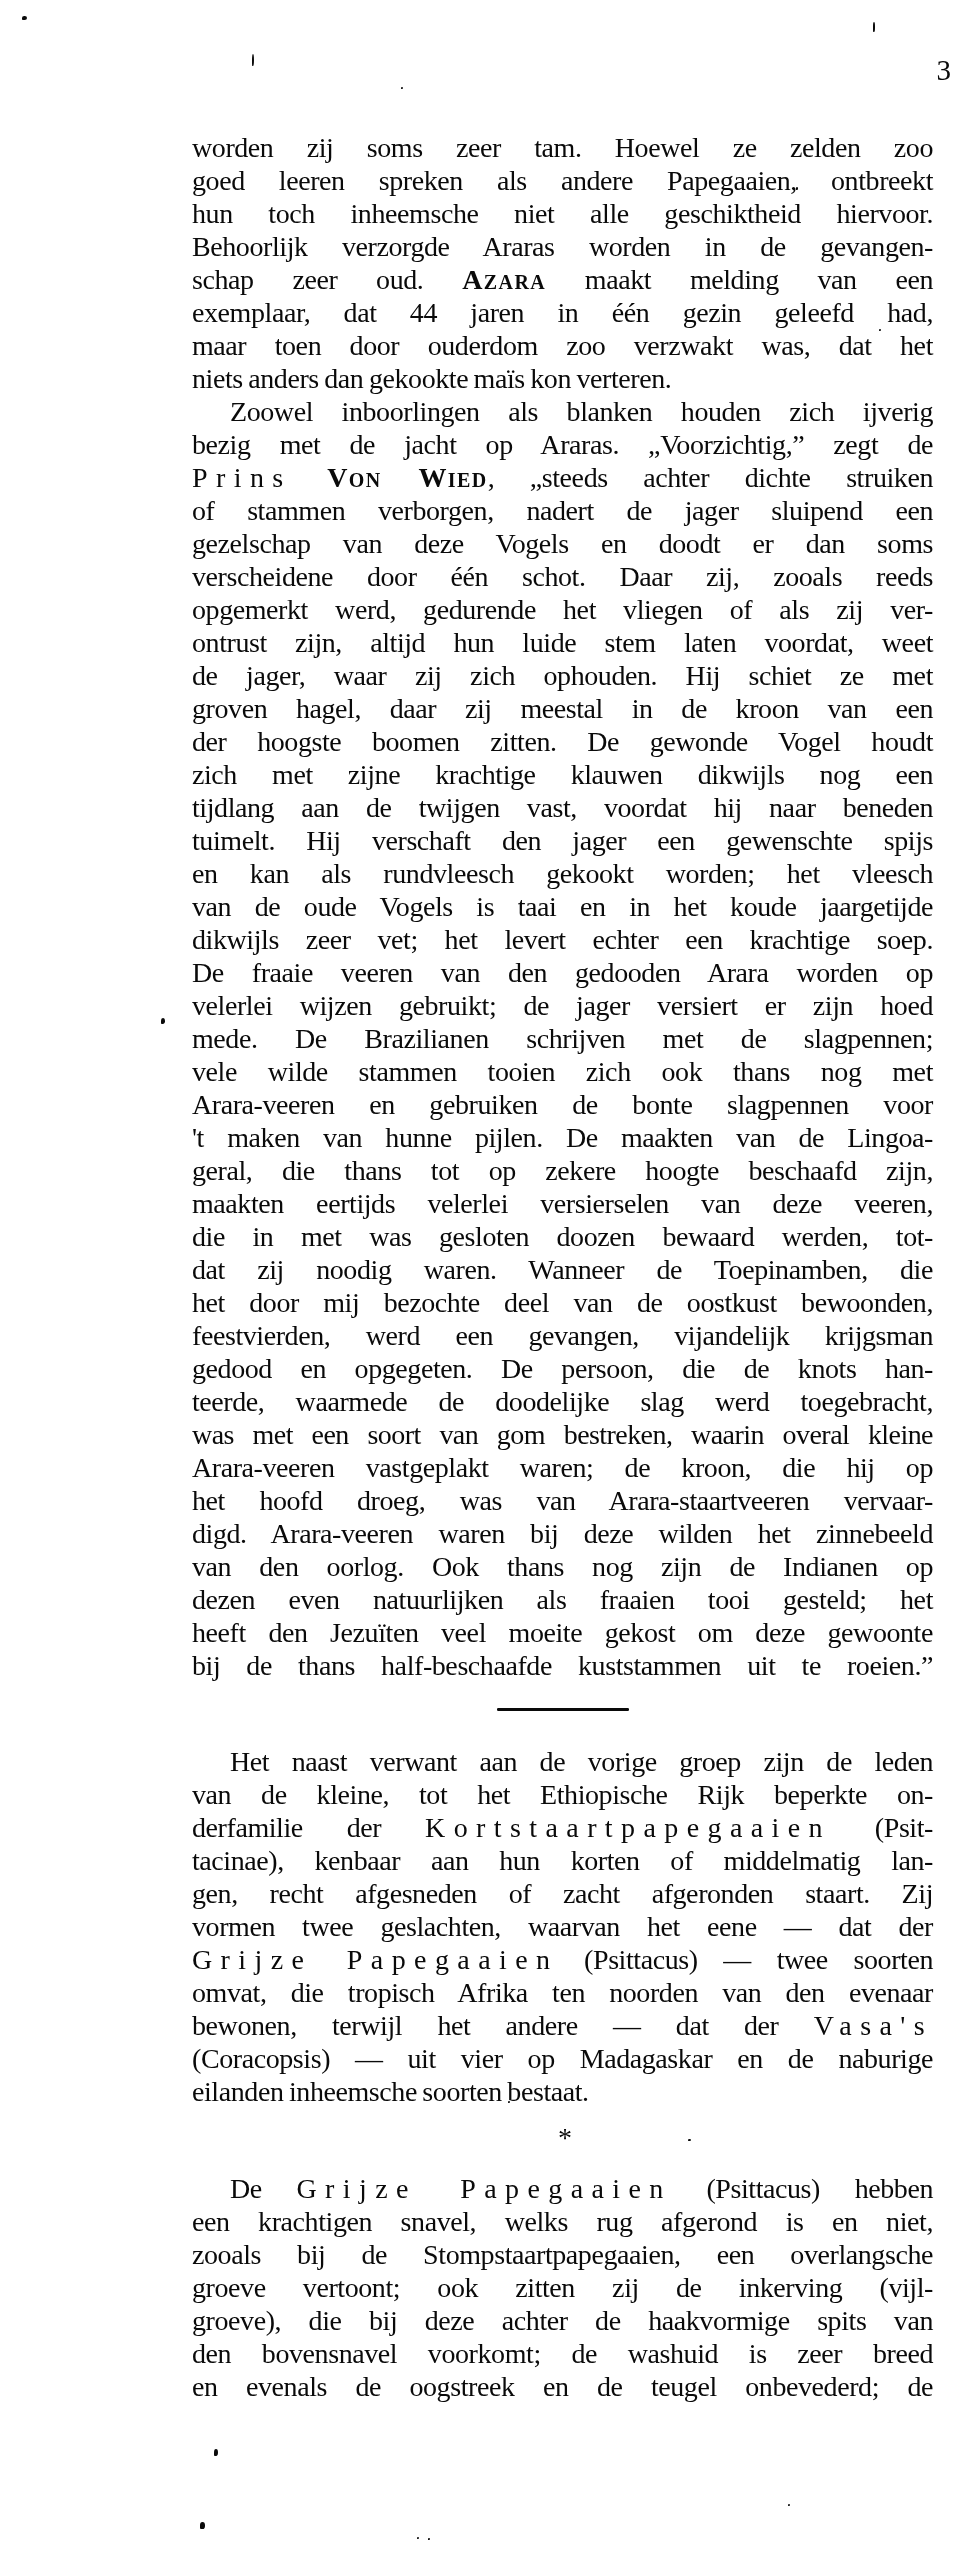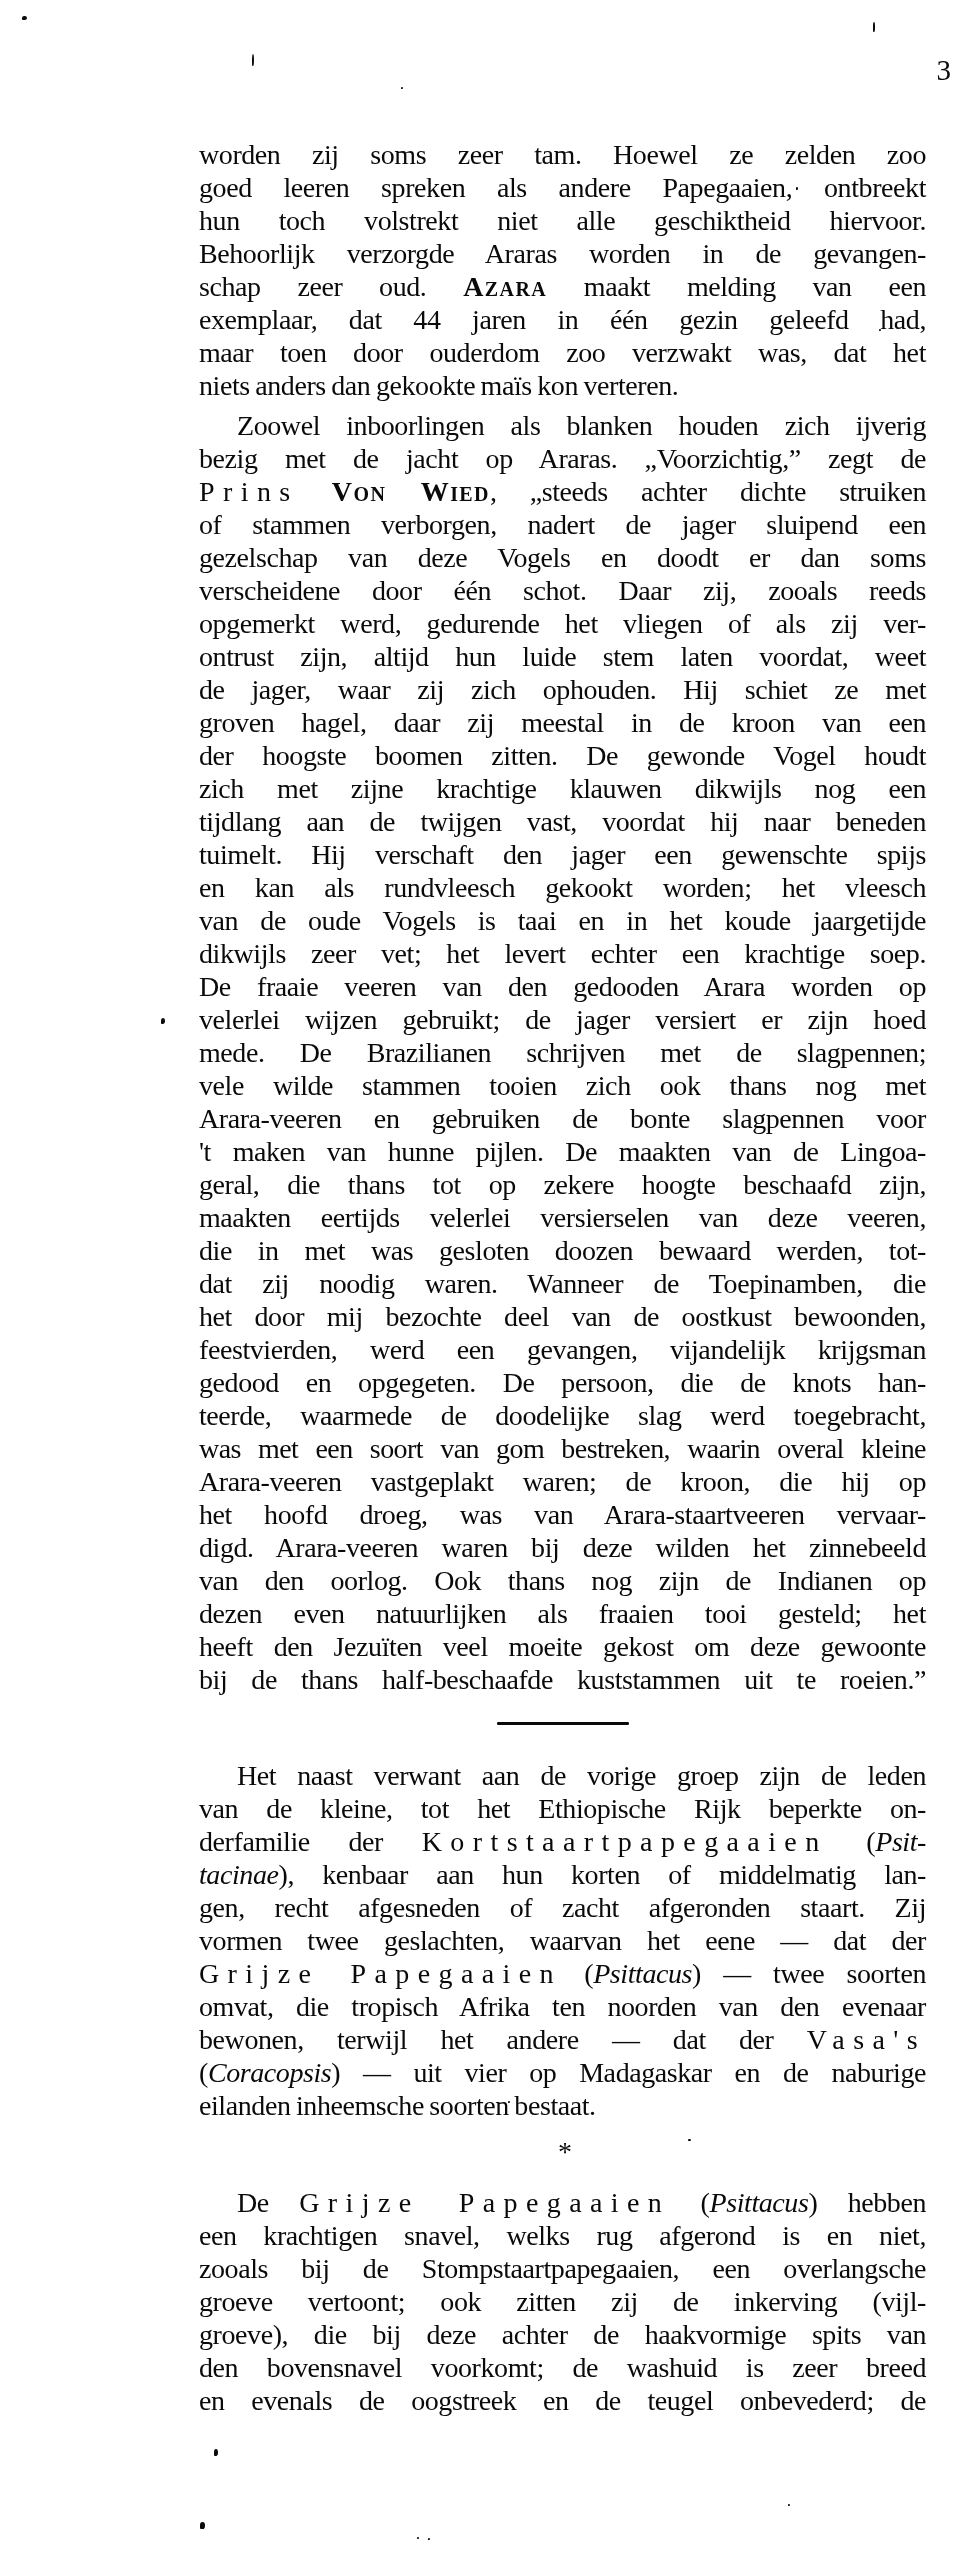--- a/index.html
+++ b/index.html
@@ -18,41 +18,41 @@
     right:16px;
     font-size:29px;
     line-height:1;
   }
   .textblock{
     position:absolute;
     left:192px;
     top:131px;
     width:741px;
   }
-  .para{margin:7px;}
+  .para{margin:0;}
   .line{
     line-height:33px;
     font-size:28px;
     letter-spacing:-0.015em;
     word-spacing:-0.04em;
     text-align:justify;
     text-align-last:justify;
   }
   .line.last{
     text-align-last:left;
   }
   .line.tight{
     word-spacing:-0.12em;
     letter-spacing:-0.02em;
   }
   .para.indent .line:first-child{
     text-indent:38px;
   }
   .seg-n{}
-  .seg-i{font-style:italic;}
+  .seg-i{}
   .seg-sc{font-variant:small-caps;letter-spacing:0.05em;font-weight:bold;}
   .seg-ls{letter-spacing:0.3em;}
   .rule{
     width:132px;
     height:3.1px;
     background:#0a0a0a;
     margin:26px auto 34px auto;
     border-radius:1.2px;
   }
   .star{
@@ -70,21 +70,21 @@
 </style>
 </head>
 <body>
 
 <div class="page">
   <div class="pagenum">3</div>
   <div class="textblock">
       <div class="para">
         <div class="line"><span class="seg-n">worden zij soms zeer tam. Hoewel ze zelden zoo</span></div>
         <div class="line"><span class="seg-n">goed leeren spreken als andere Papegaaien, ontbreekt</span></div>
-        <div class="line"><span class="seg-n">hun toch volstrekt niet alle geschiktheid hiervoor.</span></div>
+        <div class="line"><span class="seg-n">hun toch inheemsche niet alle geschiktheid hiervoor.</span></div>
         <div class="line"><span class="seg-n">Behoorlijk verzorgde Araras worden in de gevangen-</span></div>
         <div class="line"><span class="seg-n">schap zeer oud. </span><span class="seg-sc">Azara</span><span class="seg-n"> maakt melding van een</span></div>
         <div class="line"><span class="seg-n">exemplaar, dat 44 jaren in één gezin geleefd had,</span></div>
         <div class="line"><span class="seg-n">maar toen door ouderdom zoo verzwakt was, dat het</span></div>
         <div class="line last"><span class="seg-n">niets anders dan gekookte maïs kon verteren.</span></div>
       </div>
       <div class="para indent">
         <div class="line"><span class="seg-n">Zoowel inboorlingen als blanken houden zich ijverig</span></div>
         <div class="line"><span class="seg-n">bezig met de jacht op Araras. „Voorzichtig,” zegt de</span></div>
         <div class="line"><span class="seg-ls">Prins</span><span class="seg-n"> </span><span class="seg-sc">Von Wied</span><span class="seg-n">, „steeds achter dichte struiken</span></div>

